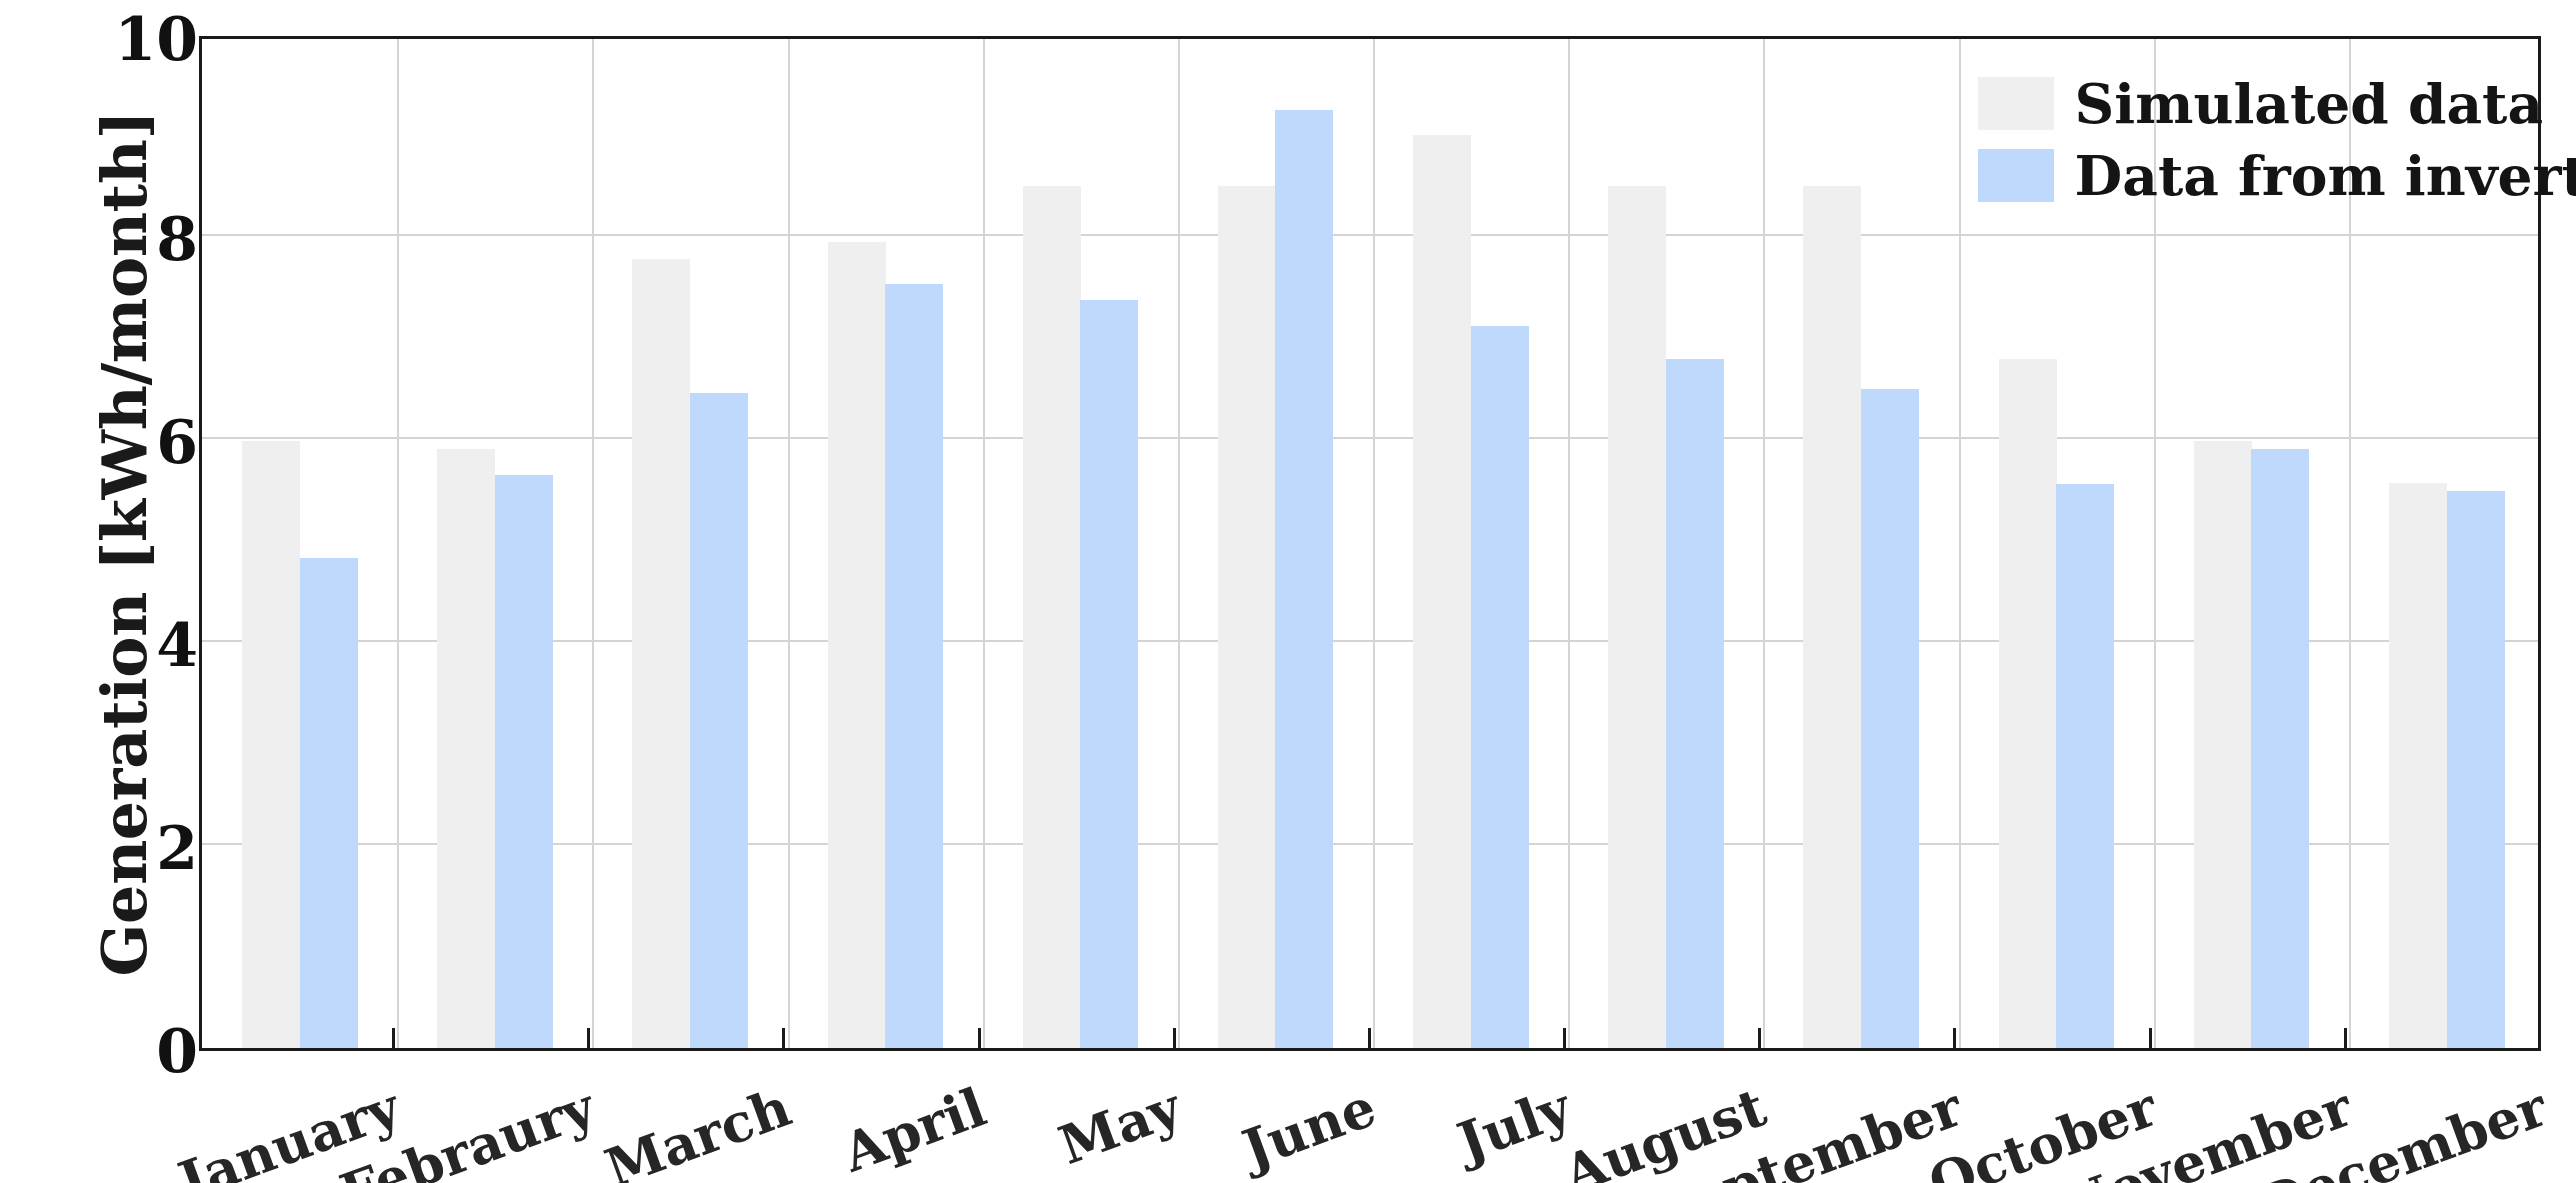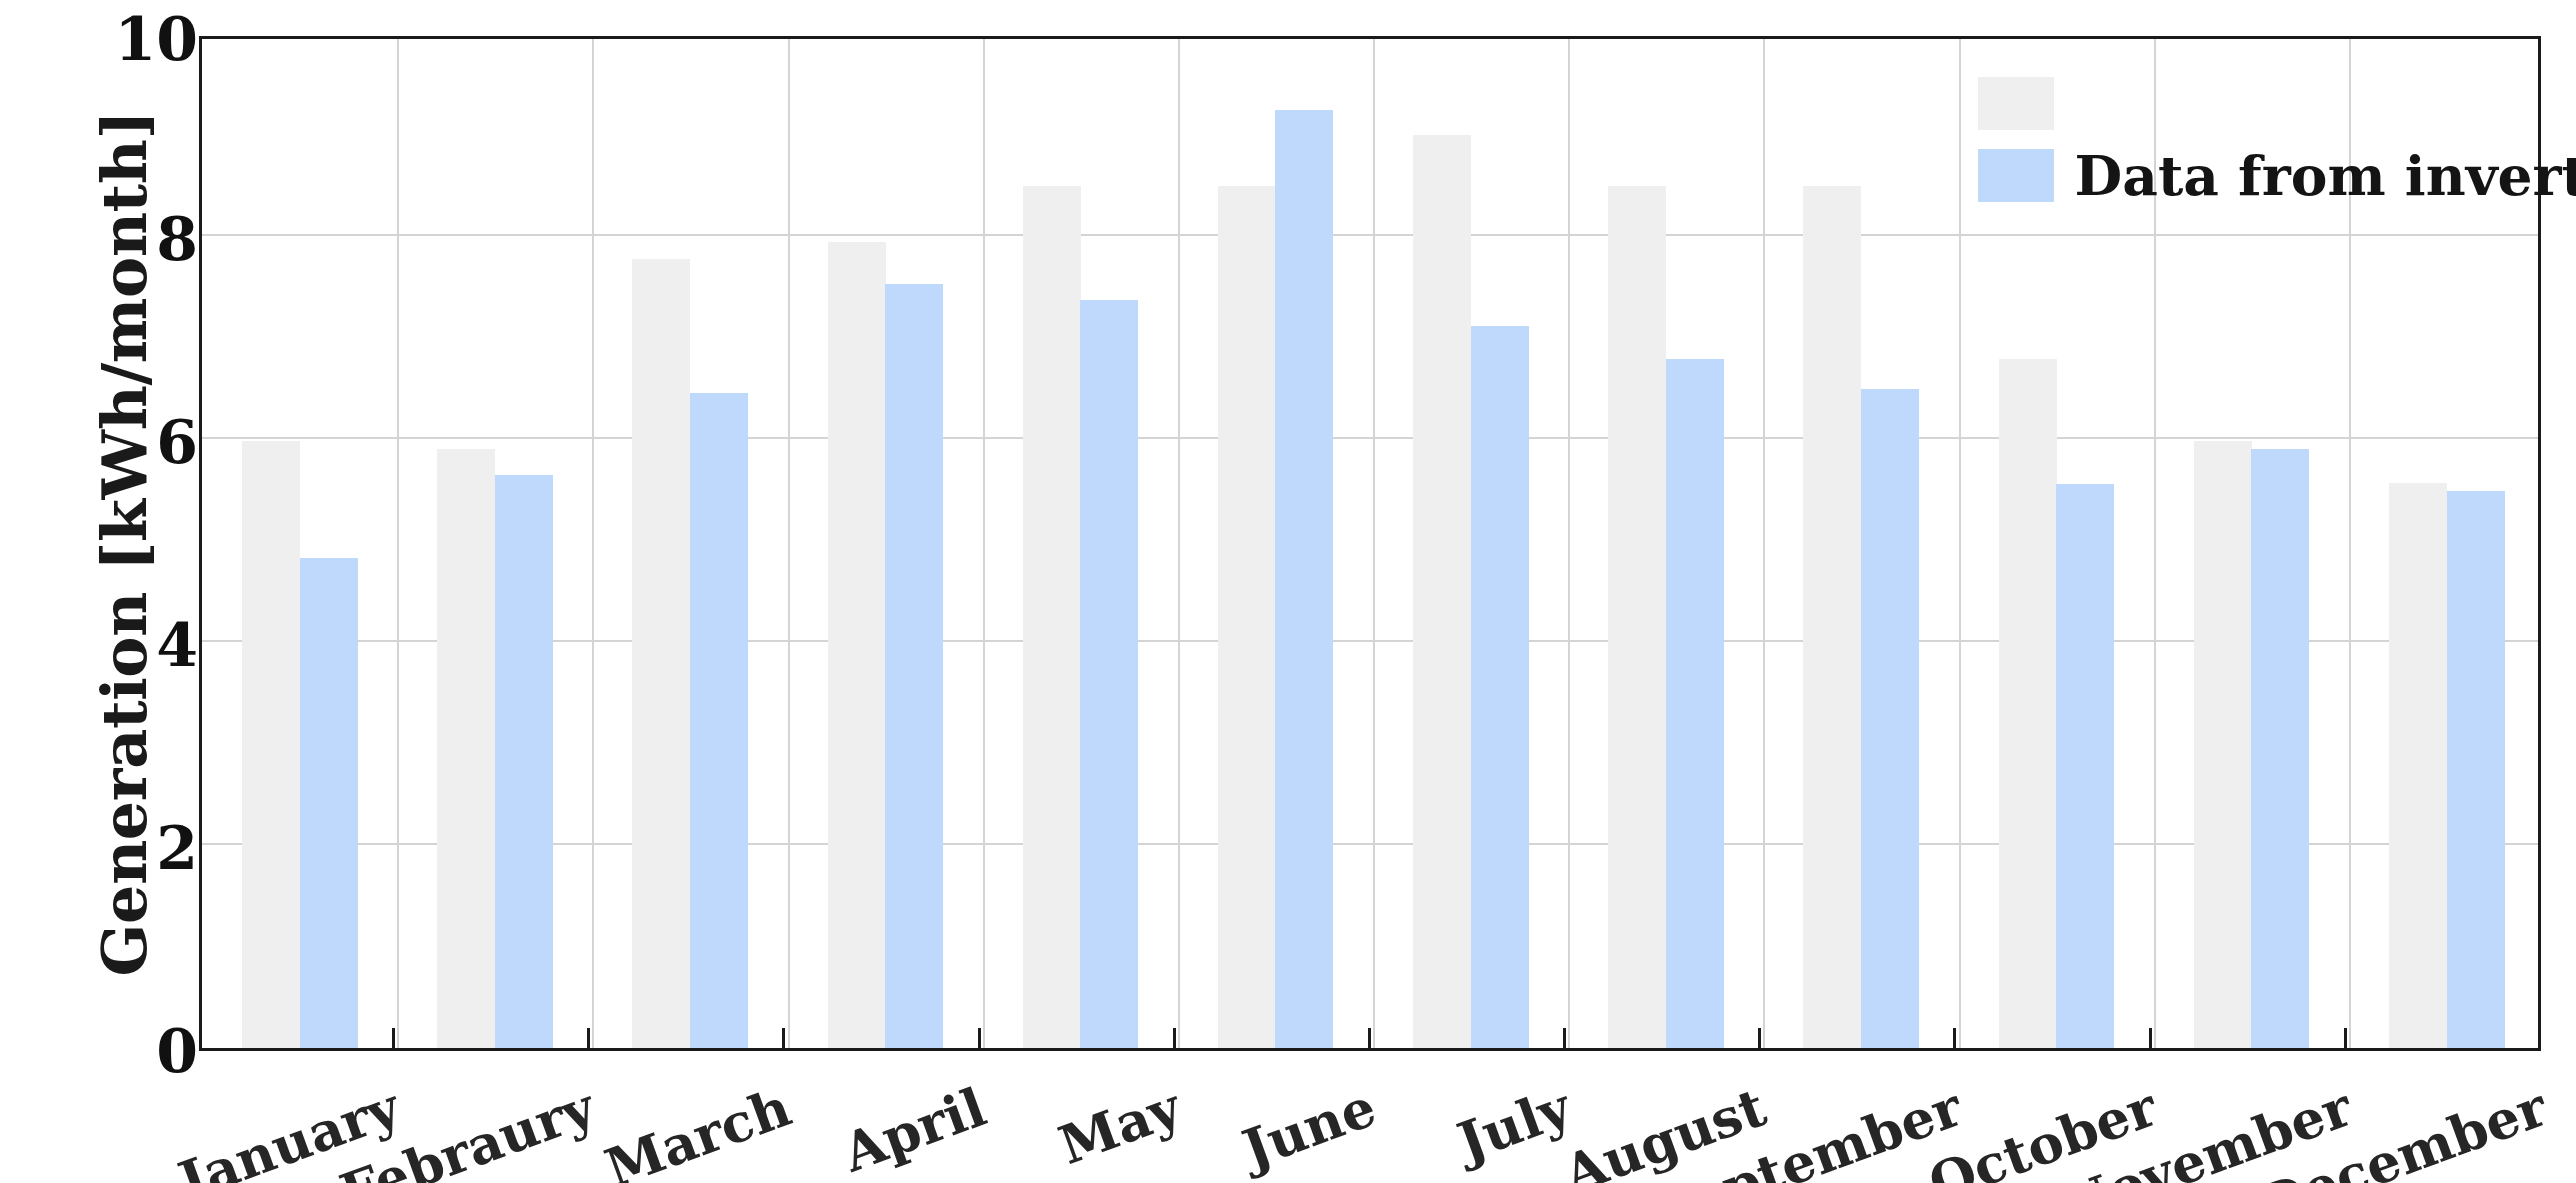--- a/index.html
+++ b/index.html
@@ -234,20 +234,21 @@
       <div class="x-label" style="left: 980px; width: 774px; top: 1080px;">August</div>
       <div class="x-label" style="left: 1176px; width: 774px; top: 1080px;">September</div>
       <div class="x-label" style="left: 1371px; width: 774px; top: 1080px;">October</div>
       <div class="x-label" style="left: 1566px; width: 774px; top: 1080px;">November</div>
       <div class="x-label" style="left: 1761px; width: 774px; top: 1080px;">December</div>
     </div>
 
   <div id="legend">
       <div class="legend-row">
         <div class="legend-swatch sim"></div>
+        <div class="legend-text">Simulated data</div>
       </div>
       <div class="legend-row">
         <div class="legend-swatch inv"></div>
         <div class="legend-text">Data from inverter</div>
       </div>
     </div>
 
 </div>
 
 

